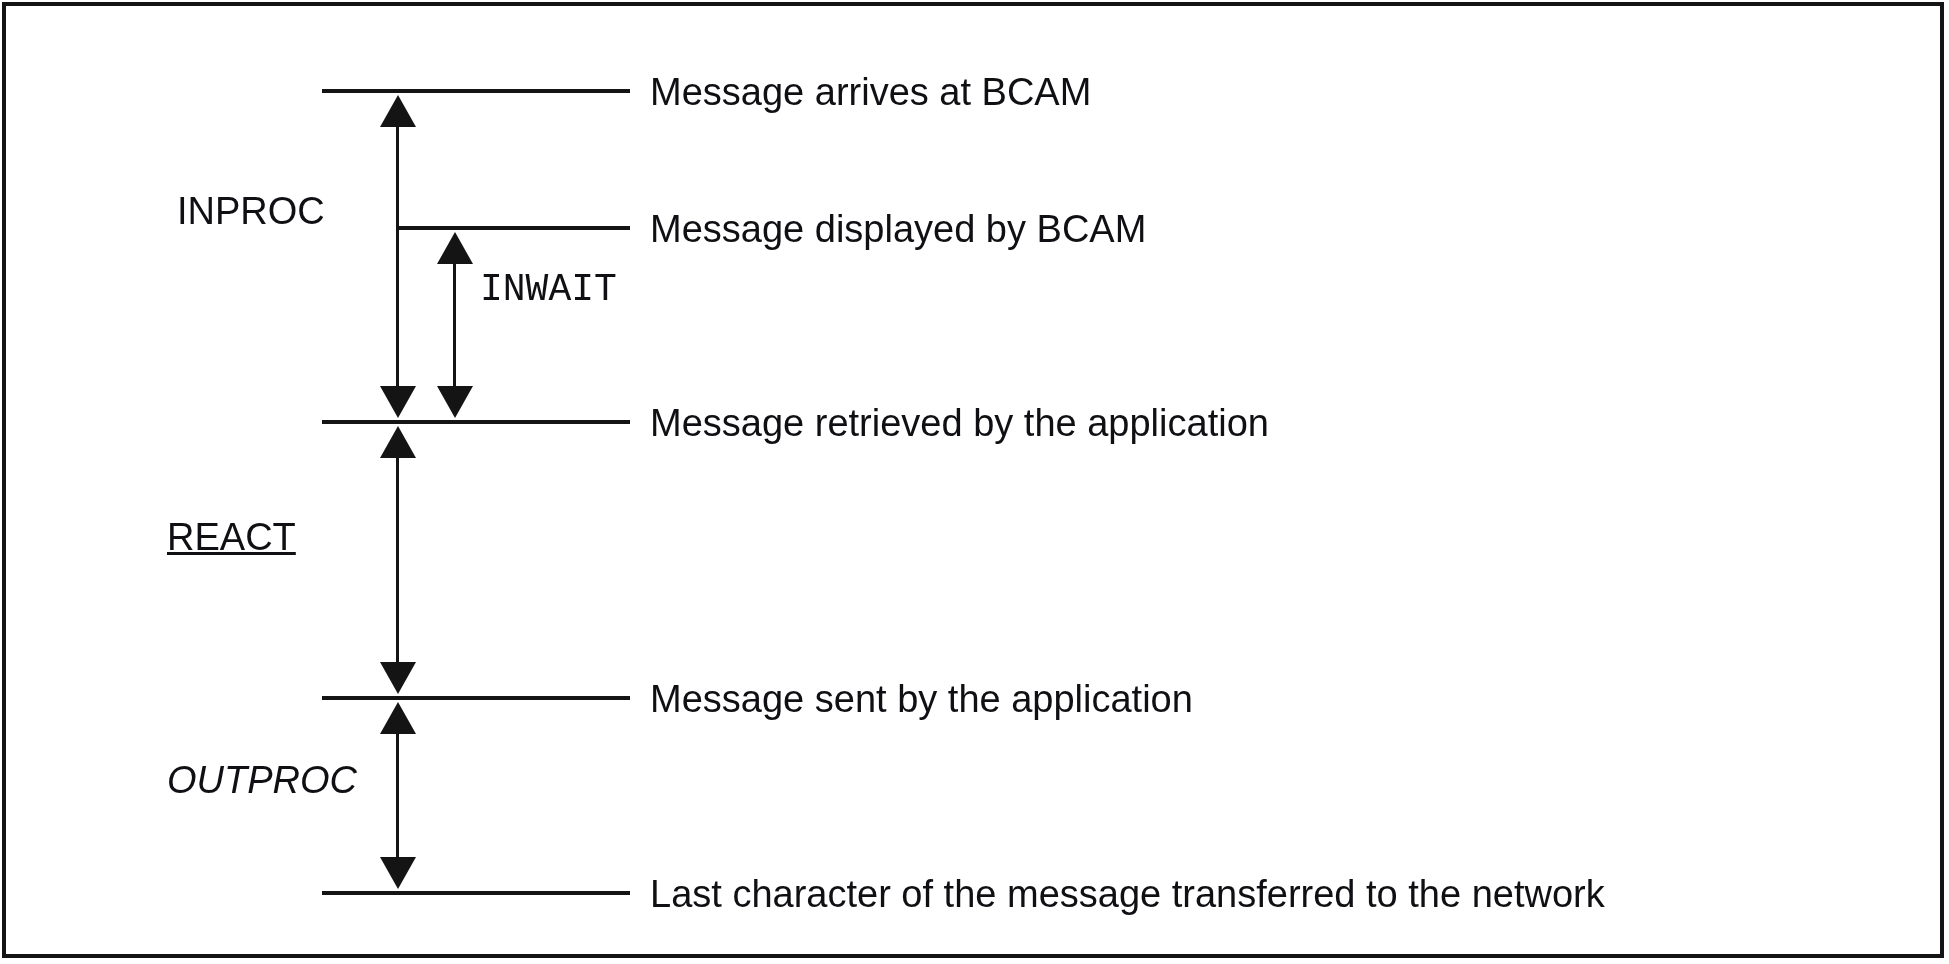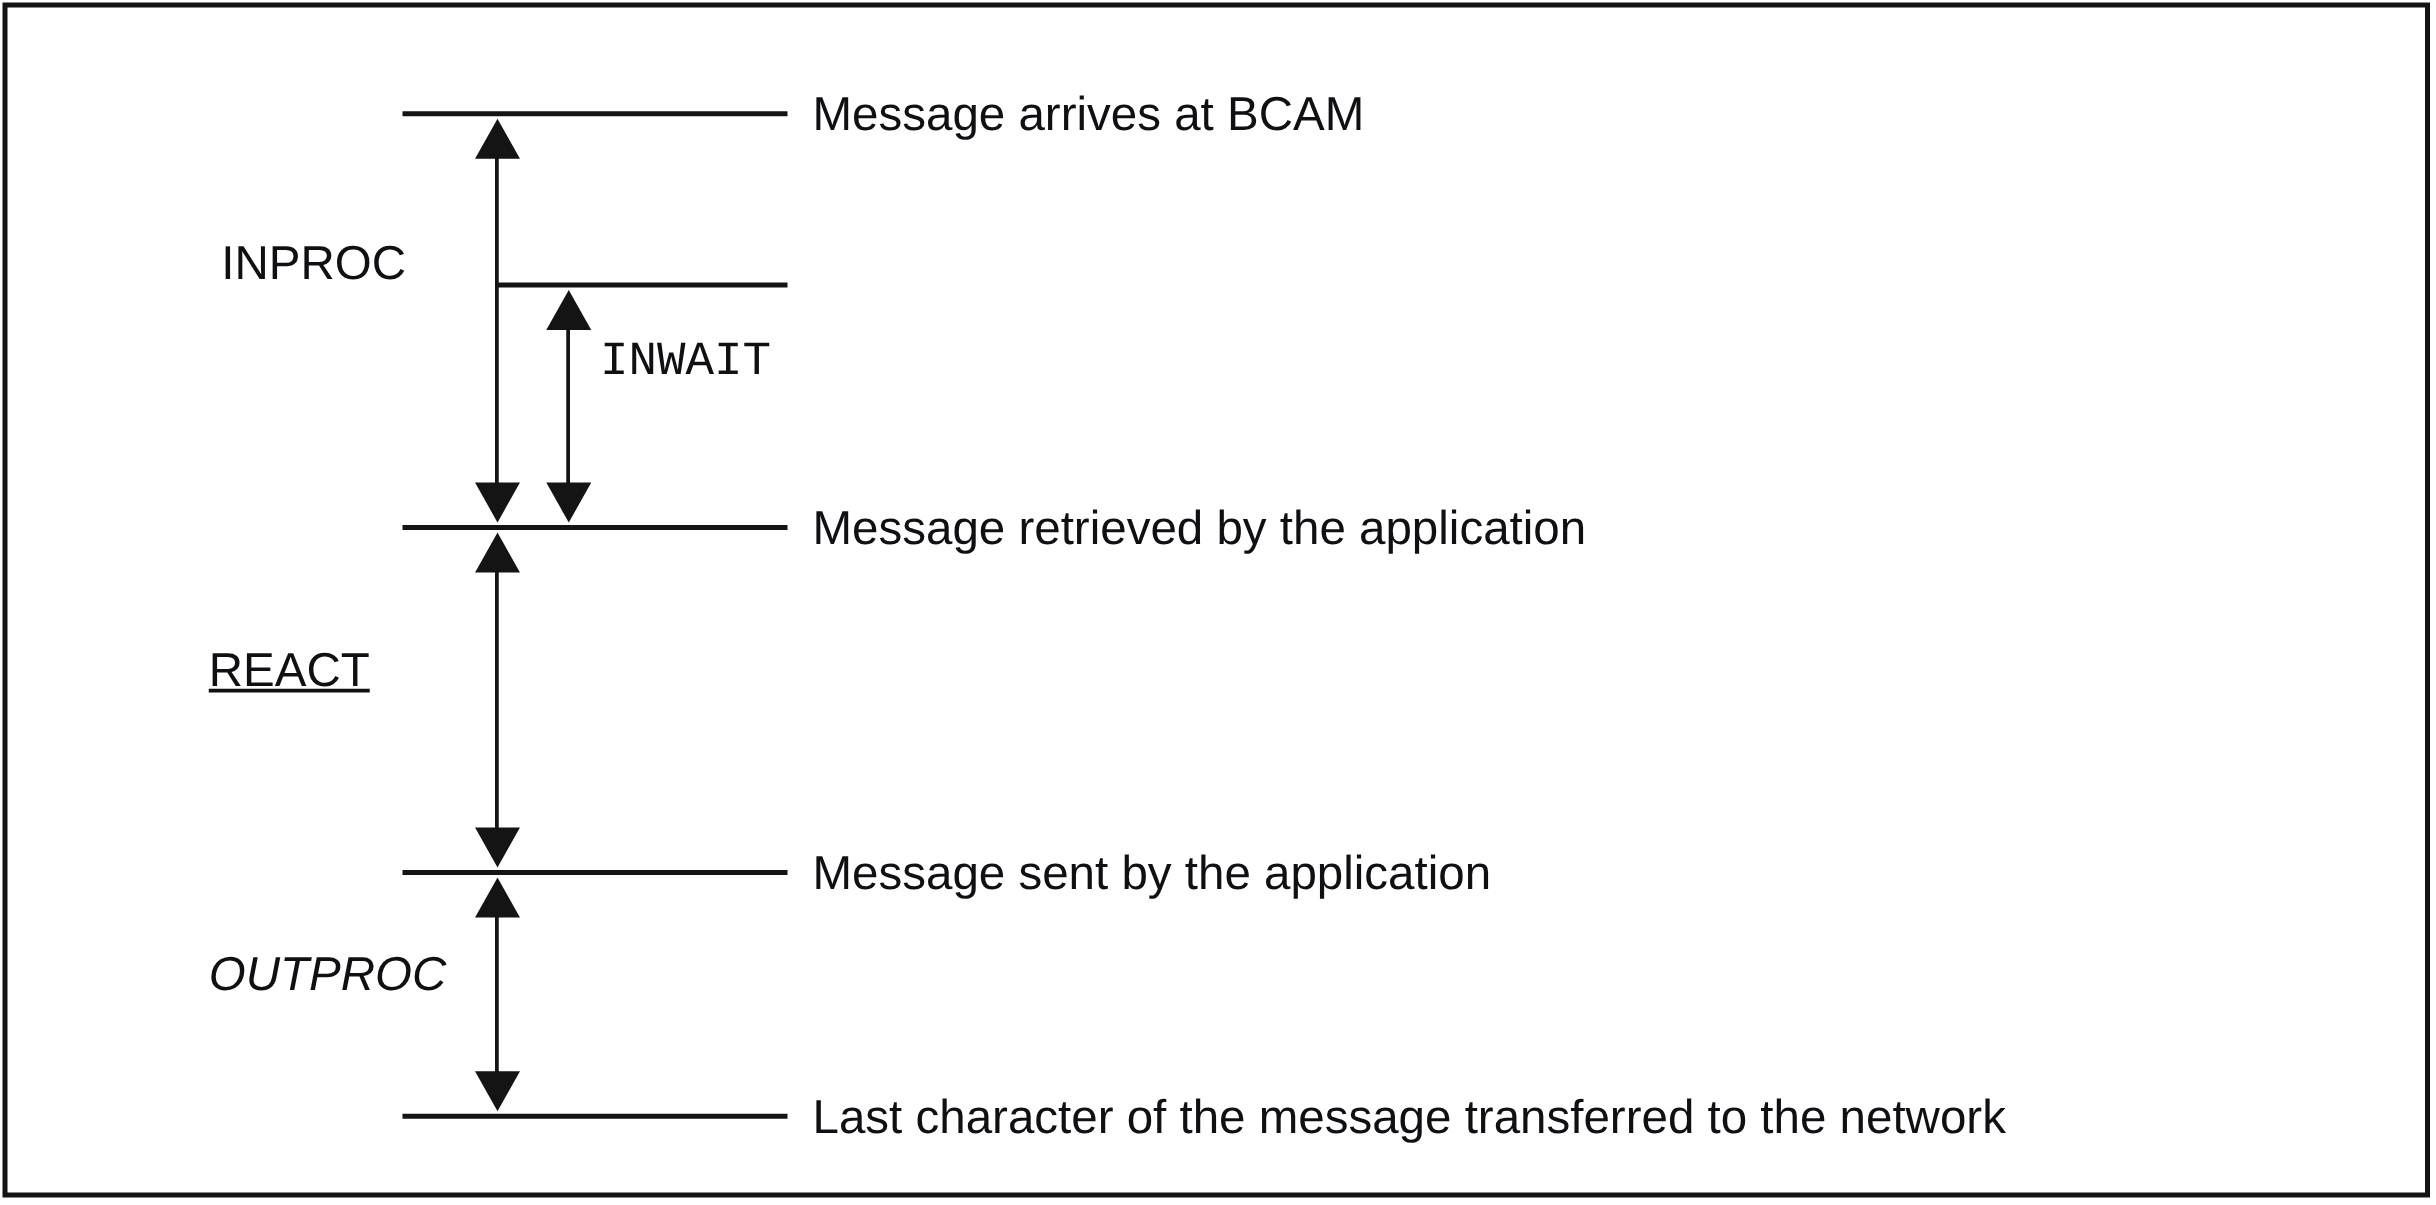--- a/index.html
+++ b/index.html
@@ -63,20 +63,21 @@
 <div class="canvas">
   <div class="frame"></div>
 
   <div class="event-line" style="left:322px;top:89px;width:308px;"></div>
   <div class="event-line" style="left:396px;top:226px;width:234px;"></div>
   <div class="event-line" style="left:322px;top:420px;width:308px;"></div>
   <div class="event-line" style="left:322px;top:696px;width:308px;"></div>
   <div class="event-line" style="left:322px;top:891px;width:308px;"></div>
 
   <div class="event-label" style="top:93px;">Message arrives at BCAM</div>
+  <div class="event-label" style="top:230px;">Message displayed by BCAM</div>
   <div class="event-label" style="top:424px;">Message retrieved by the application</div>
   <div class="event-label" style="top:700px;">Message sent by the application</div>
   <div class="event-label" style="top:895px;">Last character of the message transferred to the network</div>
 
   <div class="arrowhead-up" style="left:380px;top:95px;"></div>
   <div class="vline" style="left:396px;top:120px;height:270px;"></div>
   <div class="arrowhead-down" style="left:380px;top:386px;"></div>
   <div class="interval-label" style="left:165px;top:192px;margin-left:12px;">INPROC</div>
 
   <div class="arrowhead-up" style="left:437px;top:232px;"></div>

